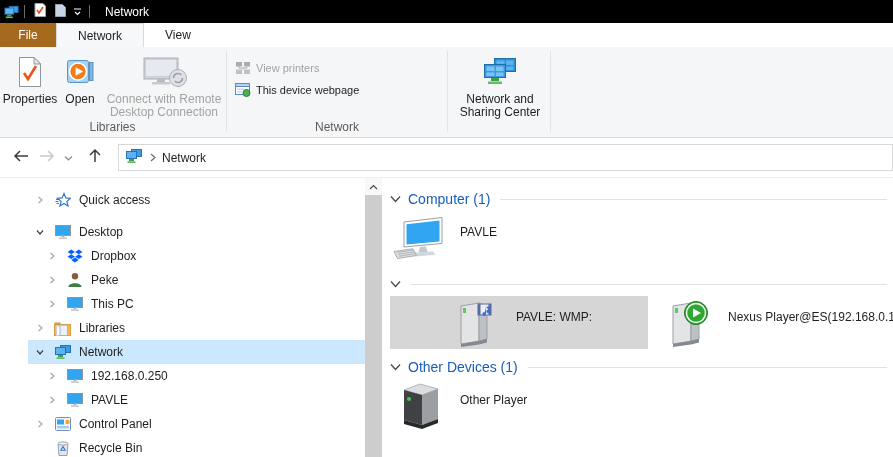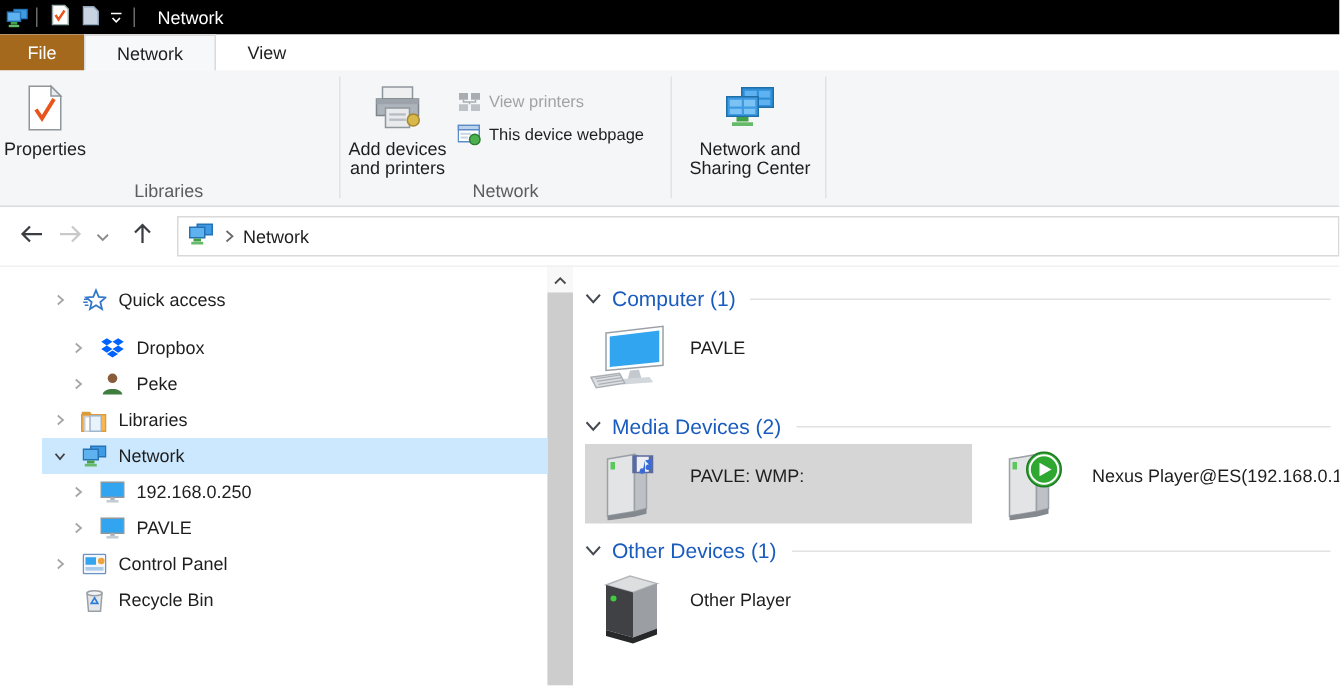--- a/index.html
+++ b/index.html
@@ -66,21 +66,21 @@
   .content { flex:1; padding-left:8px; overflow:hidden; }
   .cgroup-header { display:flex; align-items:center; height:16px; }
   .h1 { margin-top:13px; } .h2 { margin-top:12px; } .h3 { margin-top:10px; }
   .g-chev { display:flex; }
   .g-title { margin-left:7px; font-size:14px; color:#1A5CBE; white-space:nowrap; }
   .g-line { flex:1; height:1px; background:#E2E2E2; margin:0 6px 0 10px; }
   .tile-row { display:flex; }
   .row1 { margin-top:5px; } .row2 { margin-top:4px; } .row3 { margin-top:4px; }
   .tile { display:flex; align-items:center; height:52px; flex:none; }
   .tile.mtile { height:53px; }
-  .tile.selected { background:#D6D6D6; }
+  .tile.selected { background:#D6D6D6;justify-content:center; }
   .tile-icon { width:62px; display:flex; justify-content:center; flex:none; }
   .tile-label { margin-left:8px; font-size:12px; transform:translateY(-6px); white-space:nowrap; }
 </style>
 </head>
 <body>
 
 <div class="titlebar">
   <span class="tb-icon">
     <svg width="15" height="14" viewBox="0 0 16 16">
         <rect x="5.5" y="1.5" width="10" height="7" fill="#3D9AE3" stroke="#2573B4"></rect>
@@ -128,40 +128,50 @@
       <button class="rbtn-big" style="width:56px">
         <span class="rbtn-icon">
           <svg width="26" height="32" viewBox="0 0 26 32">
               <path d="M2.5 1.5 H17 L23.5 8 V30.5 H2.5 Z" fill="#FFFFFF" stroke="#8F969C"></path>
               <path d="M17 1.5 V8 H23.5 Z" fill="#E9EBED" stroke="#8F969C"></path>
               <path d="M7 17 L11 23 L19 10" fill="none" stroke="#E8541B" stroke-width="2.6"></path>
             </svg>
         </span>
         <span class="rbtn-label">Properties</span>
       </button>
+      <button class="rbtn-big" style="width:44px">
+        <span class="rbtn-icon">
+          <svg width="30" height="30" viewBox="0 0 30 30">
+              <rect x="2.5" y="3.5" width="21" height="22" rx="2" fill="#A7D3F2" stroke="#5795C8"></rect>
+              <rect x="24.5" y="5.5" width="3.5" height="18" fill="#7FB4DF" stroke="#5795C8"></rect>
+              <circle cx="13" cy="14.5" r="8.5" fill="#F07C1E" stroke="#FFFFFF" stroke-width="1.6"></circle>
+              <path d="M10.6 10.3 L18.2 14.5 L10.6 18.7 Z" fill="#FFFFFF"></path>
+            </svg>
+        </span>
+        <span class="rbtn-label">Open</span>
+      </button>
+      <button class="rbtn-big disabled" style="width:124px">
+        <span class="rbtn-icon">
+          <svg width="52" height="32" viewBox="0 0 52 32">
+              <rect x="6" y="2" width="34" height="21" fill="#CDD2D8" stroke="#A9AFB5"></rect>
+              <rect x="8" y="4" width="30" height="16" fill="#E6EAEE"></rect>
+              <rect x="19" y="23" width="8" height="3" fill="#B7BCC2"></rect>
+              <rect x="14" y="26" width="18" height="2.5" fill="#C6CBD1"></rect>
+              <circle cx="40" cy="22" r="8.5" fill="#DEE2E6" stroke="#A9AFB5"></circle>
+              <path d="M35.5 22 a4.5 4.5 0 0 1 7.8 -3 M44.5 22 a4.5 4.5 0 0 1 -7.8 3" fill="none" stroke="#9BA1A7" stroke-width="1.6"></path>
+            </svg>
+        </span>
+        <span class="rbtn-label">Connect with Remote Desktop Connection</span>
+      </button>
     </div>
     <div class="rgroup-label">Libraries</div>
   </div>
   <div class="vsep"></div>
   <div class="rgroup" style="width:218px">
     <div class="rgroup-body">
-      <button class="rbtn-big" style="width:70px">
-        <span class="rbtn-icon">
-          <svg width="34" height="32" viewBox="0 0 34 32">
-              <rect x="7" y="2" width="20" height="8" fill="#EDEFF1" stroke="#8F969C"></rect>
-              <rect x="3" y="10" width="28" height="11" fill="#AEB4BB" stroke="#7E858C"></rect>
-              <rect x="3" y="10" width="28" height="3.5" fill="#9CA3AA"></rect>
-              <rect x="9" y="16" width="16" height="13" fill="#E8EAEC" stroke="#8F969C"></rect>
-              <rect x="11.5" y="19.5" width="11" height="1.6" fill="#B9BEC4"></rect>
-              <rect x="11.5" y="23" width="11" height="1.6" fill="#B9BEC4"></rect>
-              <circle cx="27.5" cy="24" r="4" fill="#D9B84A" stroke="#A8862E"></circle>
-            </svg>
-        </span>
-        <span class="rbtn-label">Add devices and printers</span>
-      </button>
       <div class="small-col">
         <button class="rbtn-small disabled">
           <span class="sicon">
             <svg width="16" height="14" viewBox="0 0 16 14">
                 <rect x="1" y="1" width="6" height="4.5" fill="#A7ADB3"></rect>
                 <rect x="9" y="1" width="6" height="4.5" fill="#A7ADB3"></rect>
                 <rect x="1" y="8.5" width="6" height="4.5" fill="#BDC2C7"></rect>
                 <rect x="9" y="8.5" width="6" height="4.5" fill="#BDC2C7"></rect>
                 <path d="M4 5.5 V7 H12 V5.5 M8 7 V8.5" stroke="#A7ADB3" fill="none"></path>
               </svg>
@@ -269,20 +279,35 @@
           </svg>
         </span>
       <span class="ticon">
           <svg width="16" height="16" viewBox="0 0 16 16">
             <path d="M9 1.5 L10.8 5.9 L15.5 6.3 L11.9 9.4 L13 14 L9 11.5 L5 14 L6.1 9.4 L2.5 6.3 L7.2 5.9 Z" fill="none" stroke="#3178C6" stroke-width="1.2"></path>
             <path d="M1 7.5 H4 M0.5 9.5 H3.5 M1.5 11.5 H4" stroke="#3178C6" stroke-width="1"></path>
           </svg>
         </span>
       <span class="tlabel">Quick access</span>
     </div>
+    <div class="trow d0">
+      <span class="chev">
+          <svg width="8" height="8" viewBox="0 0 8 8">
+            <path d="M1 2.5 L4 6 L7 2.5" fill="none" stroke="#404040" stroke-width="1.2"></path>
+          </svg>
+        </span>
+      <span class="ticon">
+          <svg width="18" height="16" viewBox="0 0 18 16">
+            <rect x="1.5" y="1.5" width="15" height="10" fill="#31A5F0" stroke="#8F969C"></rect>
+            <rect x="7.5" y="11.5" width="3" height="1.8" fill="#AEB4BA"></rect>
+            <rect x="5" y="13.4" width="8" height="1.6" fill="#C3C9CE"></rect>
+          </svg>
+        </span>
+      <span class="tlabel">Desktop</span>
+    </div>
     <div class="trow d1">
       <span class="chev">
           <svg width="8" height="8" viewBox="0 0 8 8">
             <path d="M2.5 1 L6 4 L2.5 7" fill="none" stroke="#A6A6A6" stroke-width="1.2"></path>
           </svg>
         </span>
       <span class="ticon">
           <svg width="16" height="15" viewBox="0 0 16 15">
             <path d="M4.2 0.5 L8 2.9 L4.2 5.3 L0.5 2.9 Z M11.8 0.5 L15.5 2.9 L11.8 5.3 L8 2.9 Z M4.2 5.3 L8 7.7 L4.2 10.1 L0.5 7.7 Z M11.8 5.3 L15.5 7.7 L11.8 10.1 L8 7.7 Z M8 8.6 L11.7 11 L8 13.4 L4.3 11 Z" fill="#0062FF"></path>
           </svg>
@@ -295,20 +320,35 @@
             <path d="M2.5 1 L6 4 L2.5 7" fill="none" stroke="#A6A6A6" stroke-width="1.2"></path>
           </svg>
         </span>
       <span class="ticon">
           <svg width="16" height="16" viewBox="0 0 16 16">
             <circle cx="8" cy="4.2" r="3.2" fill="#8A5C3B"></circle>
             <path d="M1.5 15 C1.5 10 14.5 10 14.5 15 Z" fill="#3E7D3E"></path>
           </svg>
         </span>
       <span class="tlabel">Peke</span>
+    </div>
+    <div class="trow d1">
+      <span class="chev">
+          <svg width="8" height="8" viewBox="0 0 8 8">
+            <path d="M2.5 1 L6 4 L2.5 7" fill="none" stroke="#A6A6A6" stroke-width="1.2"></path>
+          </svg>
+        </span>
+      <span class="ticon">
+          <svg width="18" height="16" viewBox="0 0 18 16">
+            <rect x="1.5" y="1.5" width="15" height="10" fill="#31A5F0" stroke="#8F969C"></rect>
+            <rect x="7.5" y="11.5" width="3" height="1.8" fill="#AEB4BA"></rect>
+            <rect x="5" y="13.4" width="8" height="1.6" fill="#C3C9CE"></rect>
+          </svg>
+        </span>
+      <span class="tlabel">This PC</span>
     </div>
     <div class="trow d0">
       <span class="chev">
           <svg width="8" height="8" viewBox="0 0 8 8">
             <path d="M2.5 1 L6 4 L2.5 7" fill="none" stroke="#A6A6A6" stroke-width="1.2"></path>
           </svg>
         </span>
       <span class="ticon">
           <svg width="17" height="15" viewBox="0 0 17 15">
             <path d="M0.5 3.5 L0.5 1.5 L6 1.5 L7.5 3.5 Z" fill="#D89C3E"></path>
@@ -429,21 +469,20 @@
         <span class="tile-label">PAVLE</span>
       </div>
     </div>
 
     <div class="cgroup-header h2">
       <span class="g-chev">
           <svg width="11" height="8" viewBox="0 0 11 8">
             <path d="M1 1.5 L5.5 6.5 L10 1.5" fill="none" stroke="#454A52" stroke-width="1.3"></path>
           </svg>
         </span>
-      <span class="g-title">Media Devices (2)</span>
       <span class="g-line"></span>
     </div>
     <div class="tile-row row2">
       <div class="tile mtile selected" style="width:258px">
         <span class="tile-icon">
           <svg width="48" height="48" viewBox="0 0 48 48">
               <polygon points="8,7 26,4 26,42 8,45" fill="#E2E4E6" stroke="#9AA0A6"></polygon>
               <polygon points="26,4 34,8 34,40 26,42" fill="#BDC1C5" stroke="#9AA0A6"></polygon>
               <rect x="10" y="9" width="3" height="5" fill="#5BC85B"></rect>
               <polygon points="8,45 26,42 34,40 34,43.5 26,45.5 8,48" fill="#83898E"></polygon>

